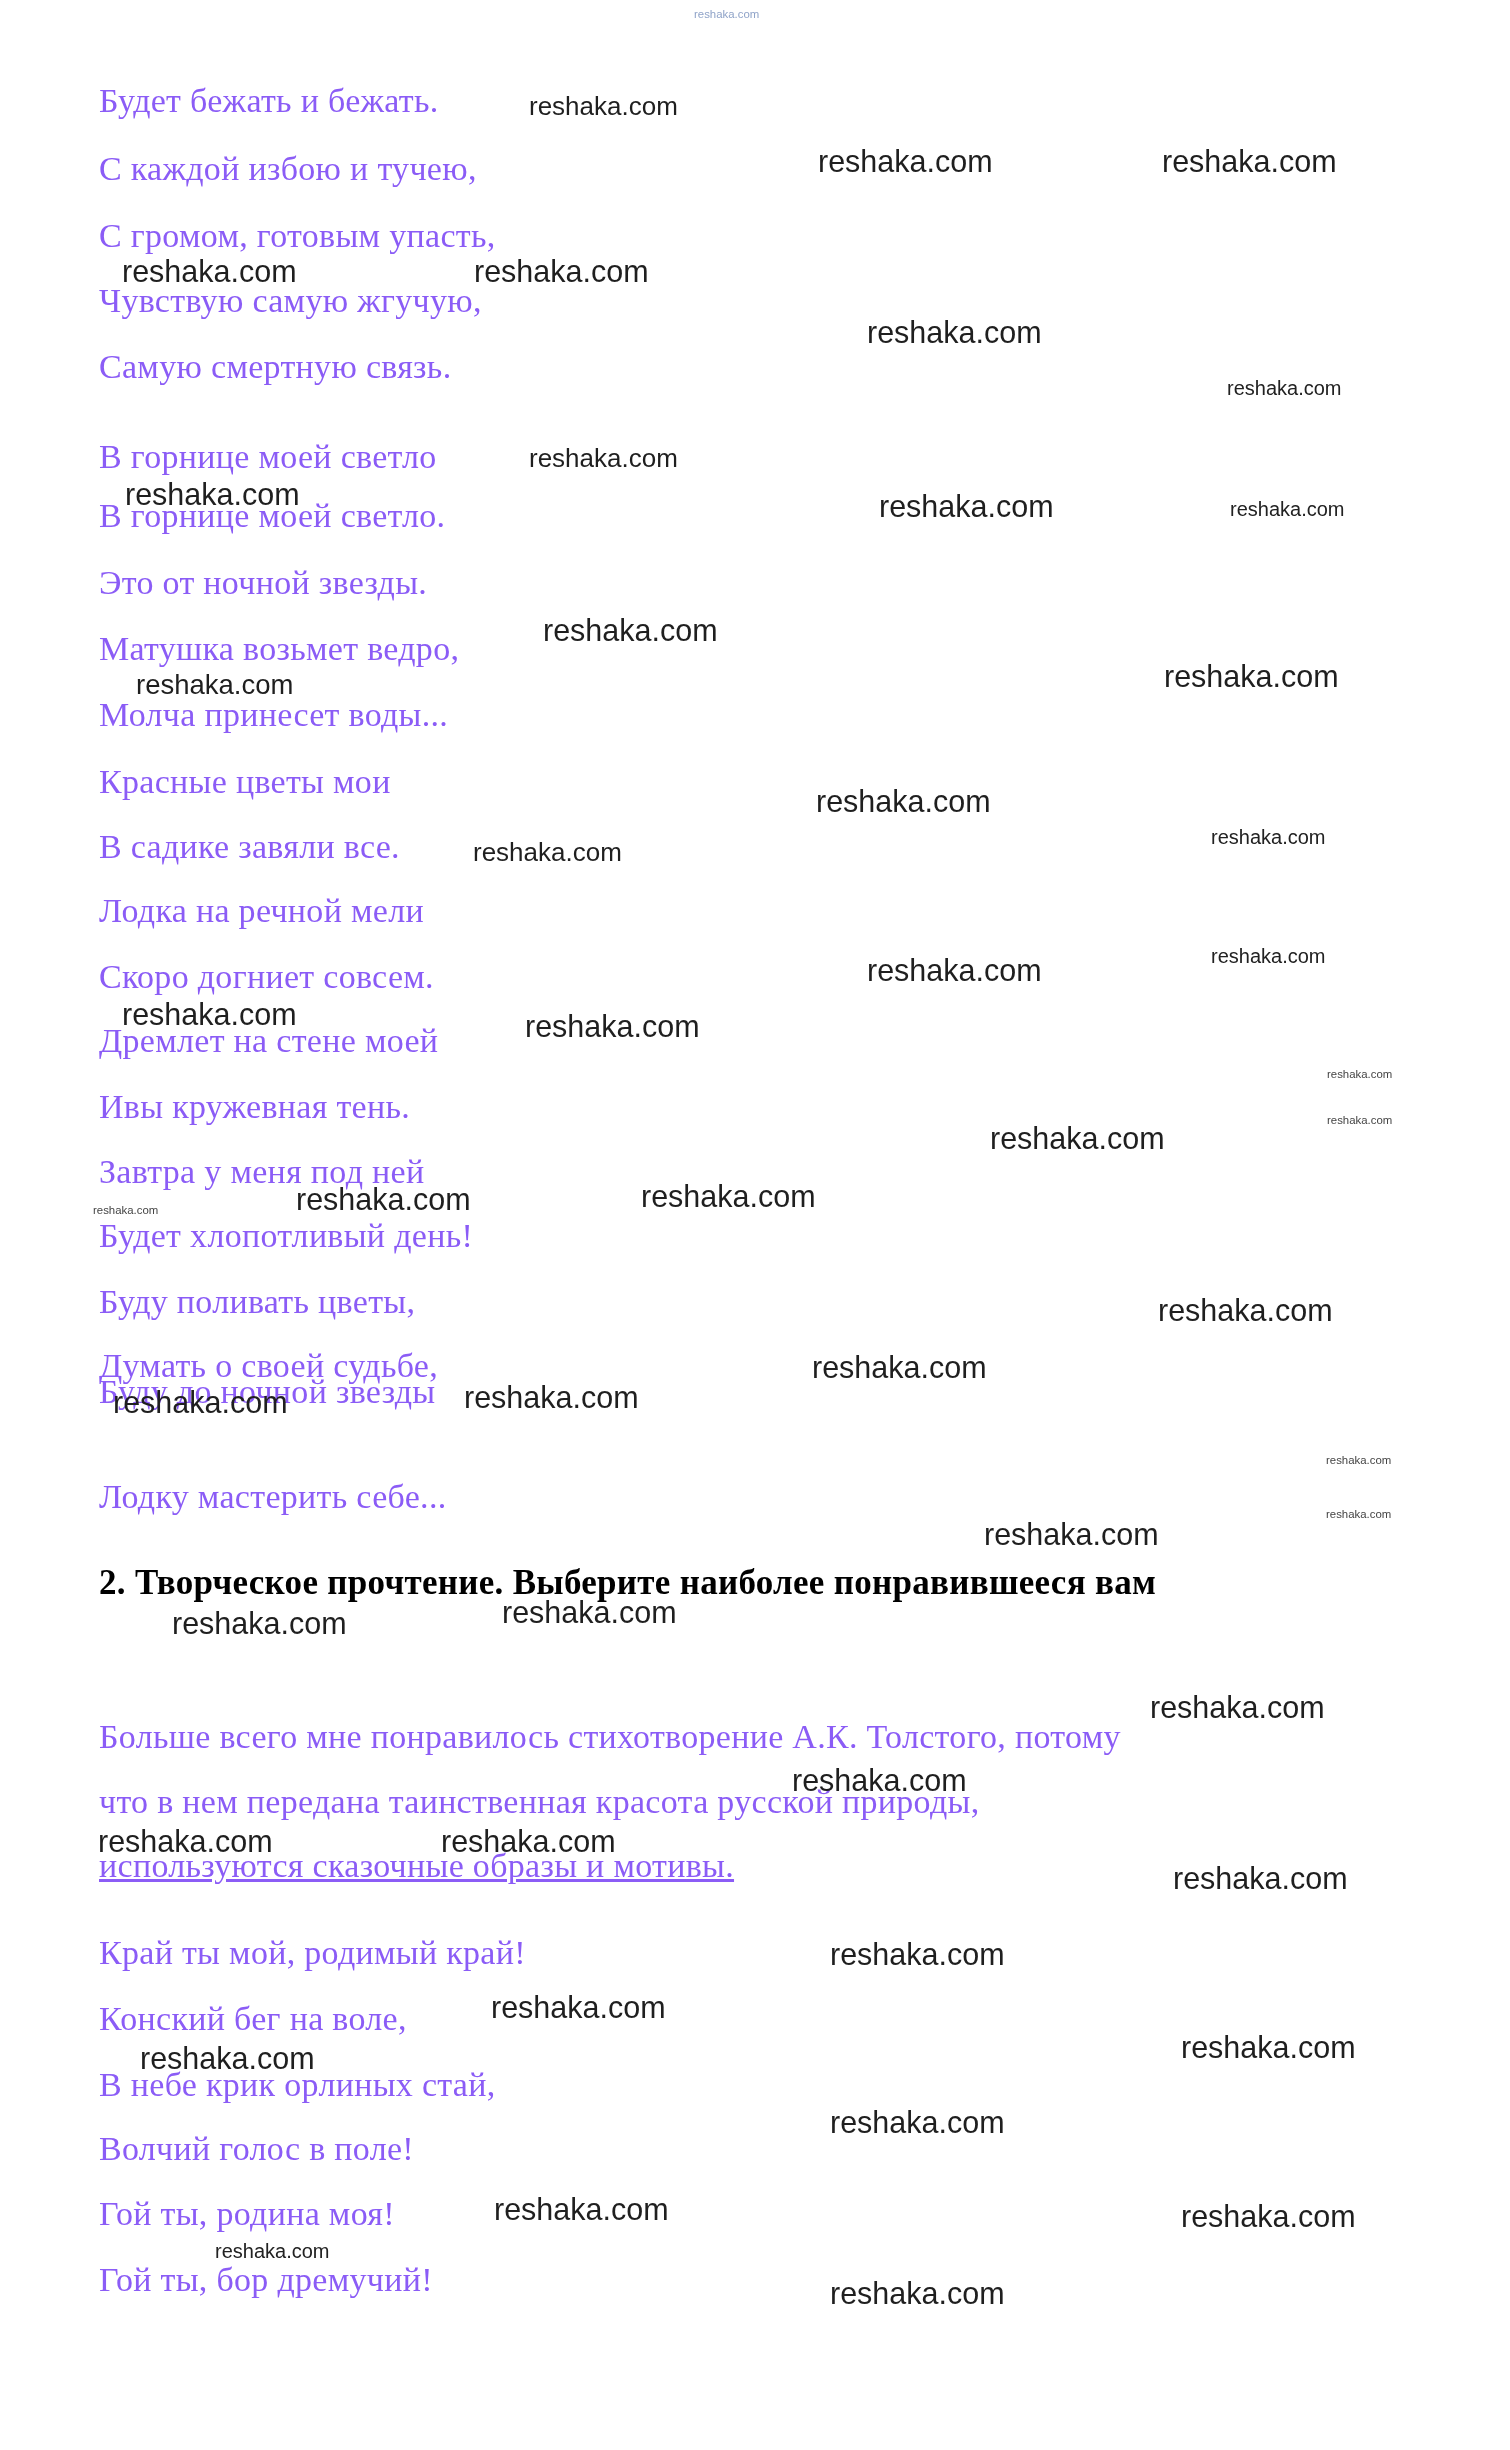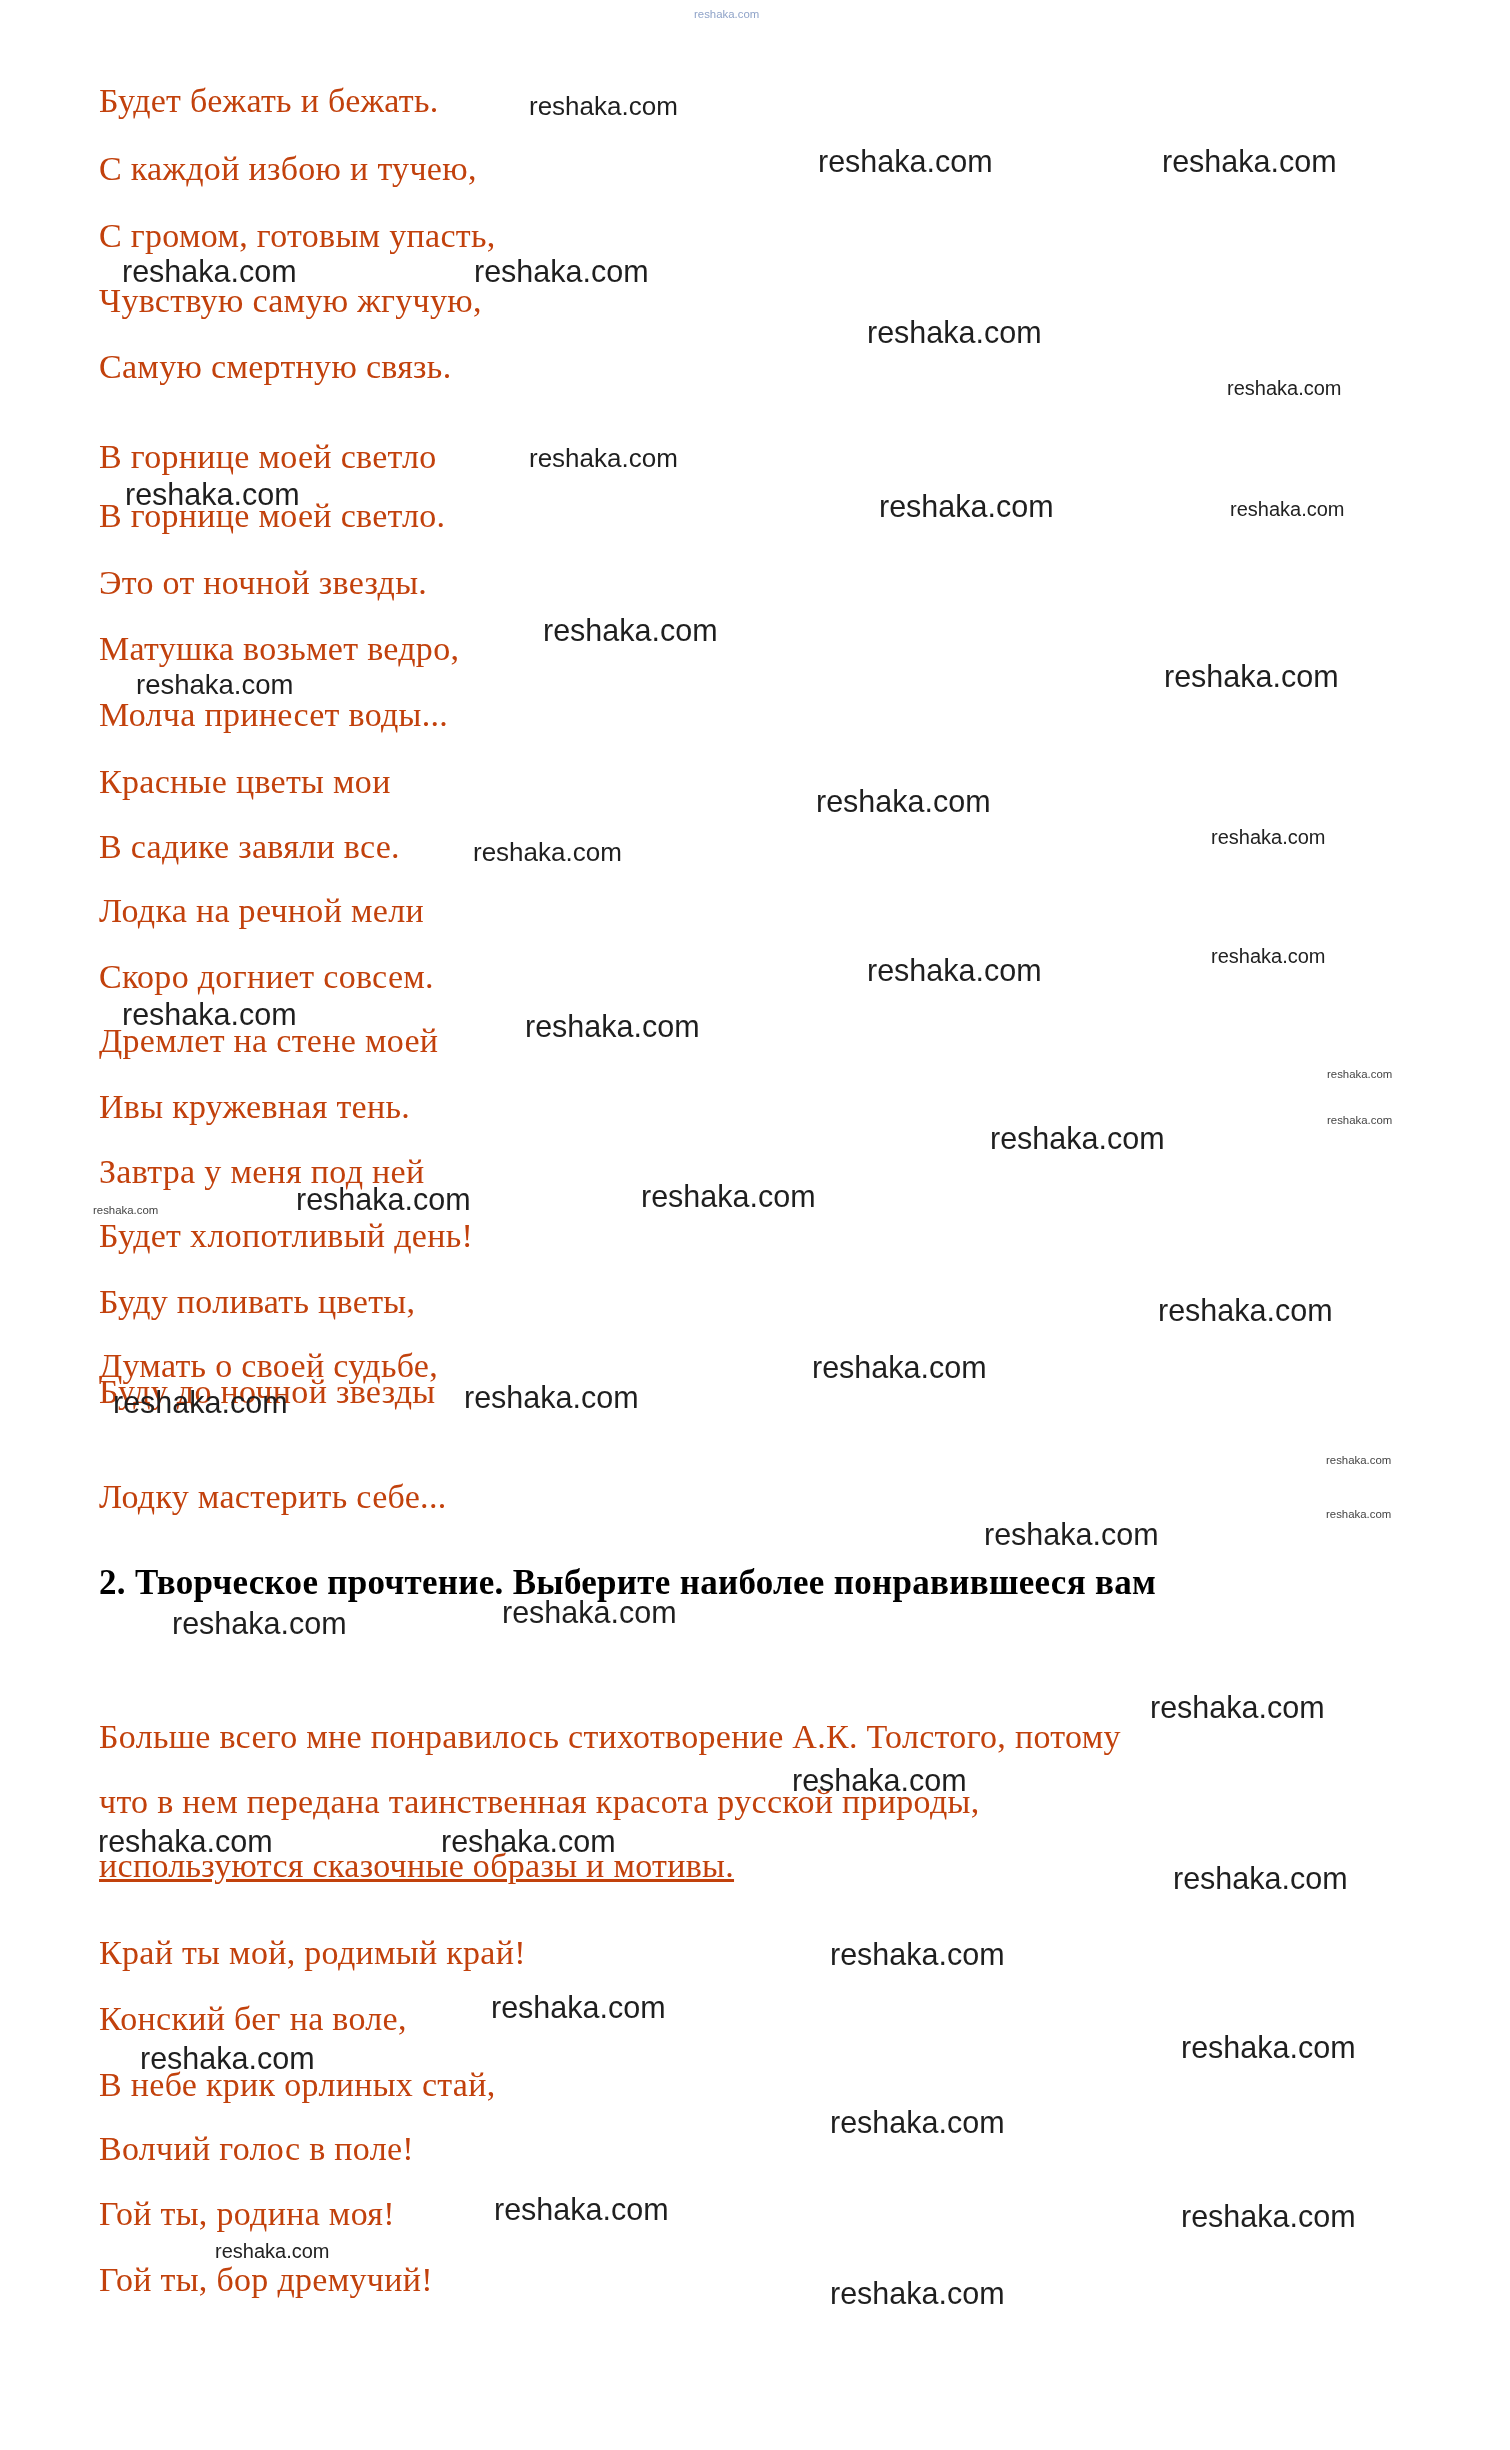--- a/index.html
+++ b/index.html
@@ -9,21 +9,21 @@
     width: 1510px;
     height: 2450px;
     background: #ffffff;
     overflow: hidden;
     font-family: "Liberation Serif", "DejaVu Serif", serif;
   }
   .line {
     position: absolute;
     font-size: 34px;
     line-height: 1.1;
-    color: #c2410c;
+    color: #8b5cf6;
     white-space: nowrap;
     letter-spacing: 0.3px;
   }
   .line.bold {
     font-weight: 700;
     font-size: 35px;
     color: #000000;
   }
   .wm {
     position: absolute;

